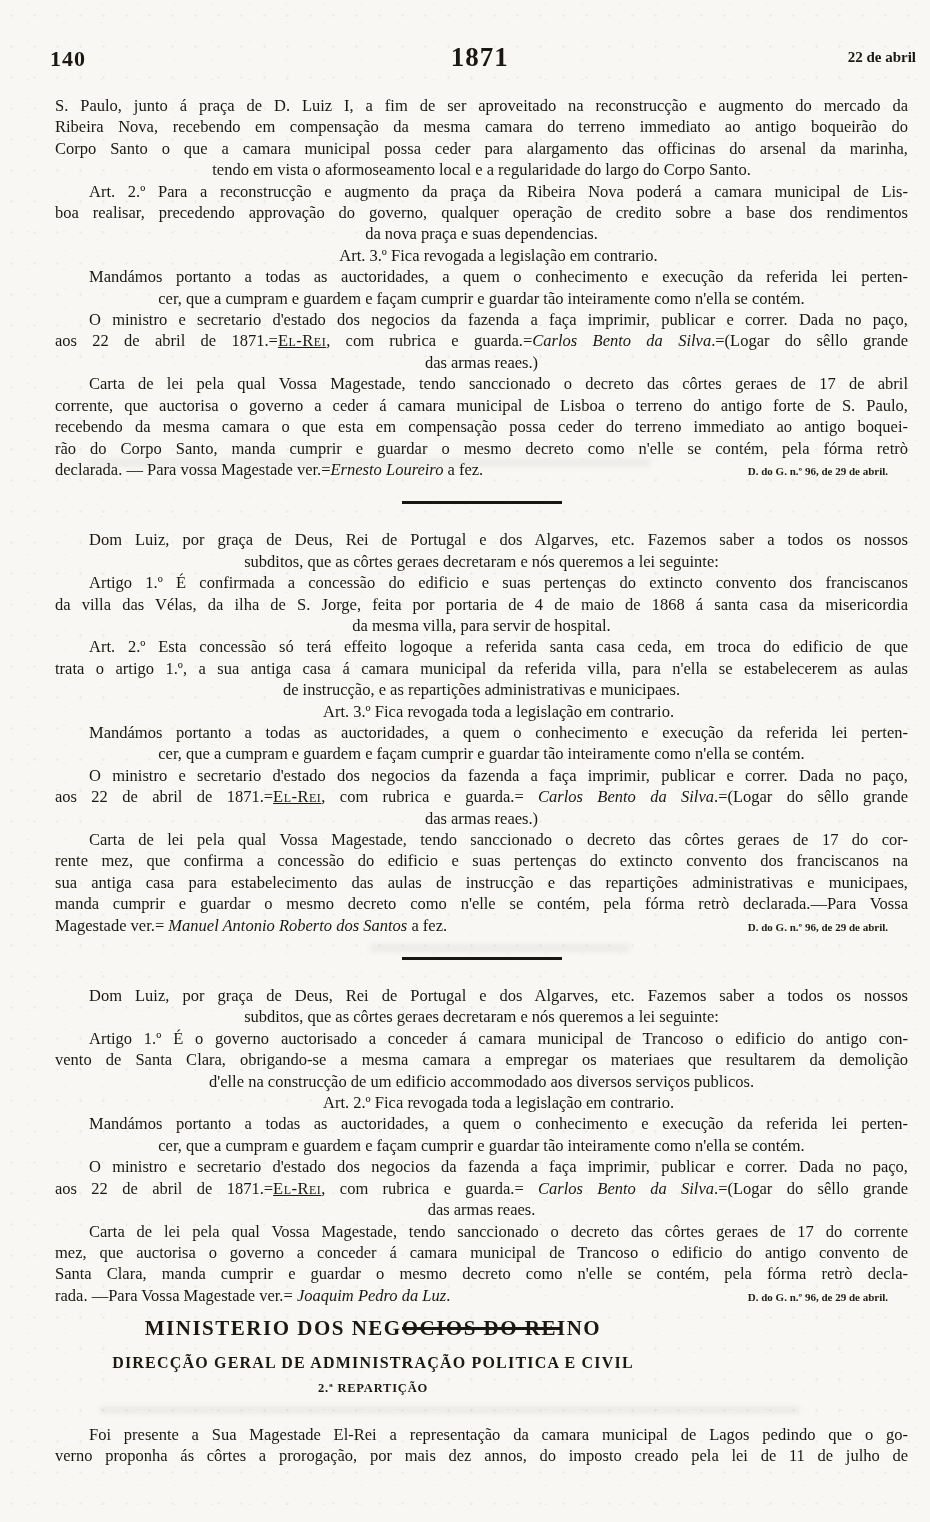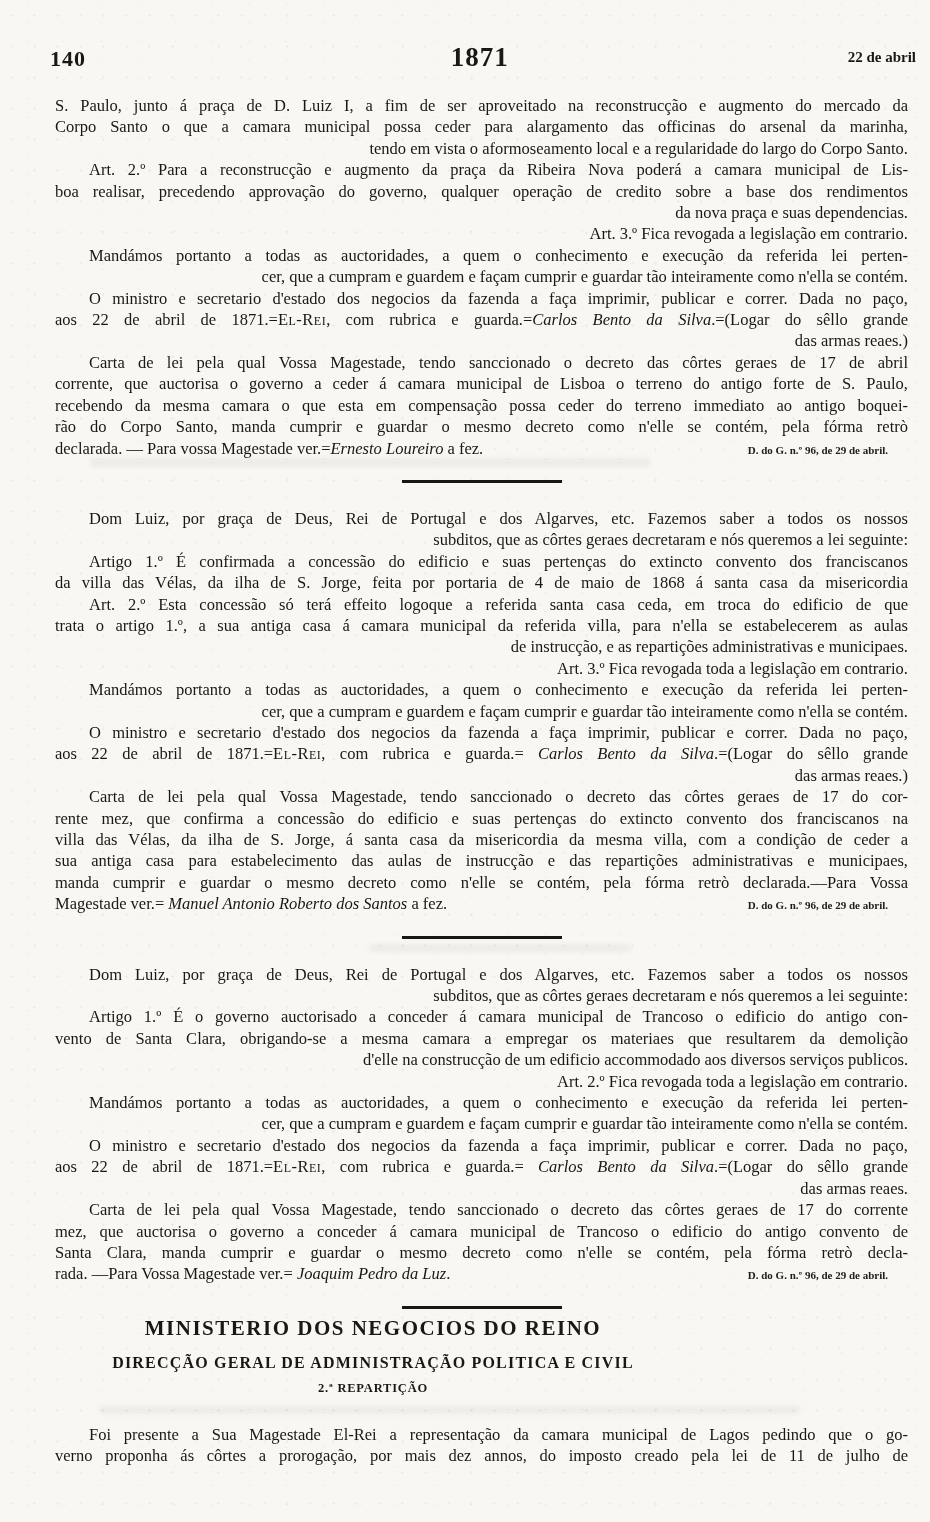--- a/index.html
+++ b/index.html
@@ -35,26 +35,26 @@
   }
   .issue-date{
     position:absolute;right:0;top:7px;
     font-size:15px;font-weight:bold;
   }
   .law-flow{
     position:absolute;top:95px;left:55px;width:853px;
   }
   .line{
     font-size:16.5px;line-height:21.4px;white-space:nowrap;
-    text-align:right;
+    text-align:center;
   }
   .line.fill{ text-align:justify; text-align-last:justify; }
   .line.indent{ text-indent:34px; }
   .line i{ font-style:italic; }
-  .sc{ font-variant:small-caps; letter-spacing:0.5px; }
+  .sc{ font-variant:small-caps; letter-spacing:0.5px;text-decoration:underline; }
   .noteline{ display:flex; justify-content:space-between; align-items:baseline; }
   .noteline .sigtext{ white-space:nowrap; }
   .gazette-ref{
     font-size:11px;font-weight:bold;white-space:nowrap;
     padding-right:20px;color:#242018;
   }
   .rule{
     width:160px;height:3px;background:#191712;
     margin:19px auto 25px auto;
   }
@@ -91,20 +91,21 @@
   <div class="masthead">
     <span class="page-number">140</span>
     <span class="issue-year">1871</span>
     <span class="issue-date">22 de abril</span>
   </div>
 
   <div class="law-flow">
       <div class="law-section">
         <div class="paragraph">
           <div class="line fill">S. Paulo, junto á praça de D. Luiz I, a fim de ser aproveitado na reconstrucção e augmento do mercado da</div>
+          <div class="line fill">Ribeira Nova, recebendo em compensação da mesma camara do terreno immediato ao antigo boqueirão do</div>
           <div class="line fill">Corpo Santo o que a camara municipal possa ceder para alargamento das officinas do arsenal da marinha,</div>
           <div class="line">tendo em vista o aformoseamento local e a regularidade do largo do Corpo Santo.</div>
         </div>
         <div class="paragraph">
           <div class="line indent fill">Art. 2.º Para a reconstrucção e augmento da praça da Ribeira Nova poderá a camara municipal de Lis-</div>
           <div class="line fill">boa realisar, precedendo approvação do governo, qualquer operação de credito sobre a base dos rendimentos</div>
           <div class="line">da nova praça e suas dependencias.</div>
         </div>
         <div class="paragraph">
           <div class="line indent">Art. 3.º Fica revogada a legislação em contrario.</div>
@@ -131,20 +132,21 @@
       </div>
       <div class="rule"></div>
       <div class="law-section">
         <div class="paragraph">
           <div class="line indent fill">Dom Luiz, por graça de Deus, Rei de Portugal e dos Algarves, etc. Fazemos saber a todos os nossos</div>
           <div class="line">subditos, que as côrtes geraes decretaram e nós queremos a lei seguinte:</div>
         </div>
         <div class="paragraph">
           <div class="line indent fill">Artigo 1.º É confirmada a concessão do edificio e suas pertenças do extincto convento dos franciscanos</div>
           <div class="line fill">da villa das Vélas, da ilha de S. Jorge, feita por portaria de 4 de maio de 1868 á santa casa da misericordia</div>
+          <div class="line">da mesma villa, para servir de hospital.</div>
         </div>
         <div class="paragraph">
           <div class="line indent fill">Art. 2.º Esta concessão só terá effeito logoque a referida santa casa ceda, em troca do edificio de que</div>
           <div class="line fill">trata o artigo 1.º, a sua antiga casa á camara municipal da referida villa, para n'ella se estabelecerem as aulas</div>
           <div class="line">de instrucção, e as repartições administrativas e municipaes.</div>
         </div>
         <div class="paragraph">
           <div class="line indent">Art. 3.º Fica revogada toda a legislação em contrario.</div>
         </div>
         <div class="paragraph">
@@ -152,21 +154,20 @@
           <div class="line">cer, que a cumpram e guardem e façam cumprir e guardar tão inteiramente como n'ella se contém.</div>
         </div>
         <div class="paragraph">
           <div class="line indent fill">O ministro e secretario d'estado dos negocios da fazenda a faça imprimir, publicar e correr. Dada no paço,</div>
           <div class="line fill">aos 22 de abril de 1871.=<span class="sc">El-Rei</span>, com rubrica e guarda.= <i>Carlos Bento da Silva</i>.=(Logar do sêllo grande</div>
           <div class="line">das armas reaes.)</div>
         </div>
         <div class="paragraph">
           <div class="line indent fill">Carta de lei pela qual Vossa Magestade, tendo sanccionado o decreto das côrtes geraes de 17 do cor-</div>
           <div class="line fill">rente mez, que confirma a concessão do edificio e suas pertenças do extincto convento dos franciscanos na</div>
-          <div class="line fill">villa das Vélas, da ilha de S. Jorge, á santa casa da misericordia da mesma villa, com a condição de ceder a</div>
           <div class="line fill">sua antiga casa para estabelecimento das aulas de instrucção e das repartições administrativas e municipaes,</div>
           <div class="line fill">manda cumprir e guardar o mesmo decreto como n'elle se contém, pela fórma retrò declarada.—Para Vossa</div>
           <div class="line noteline">
             <span class="sigtext">Magestade ver.= <i>Manuel Antonio  Roberto dos Santos</i> a fez.</span>
             <span class="gazette-ref">D. do G. n.º 96, de 29 de abril.</span>
           </div>
         </div>
       </div>
       <div class="rule"></div>
       <div class="law-section">

